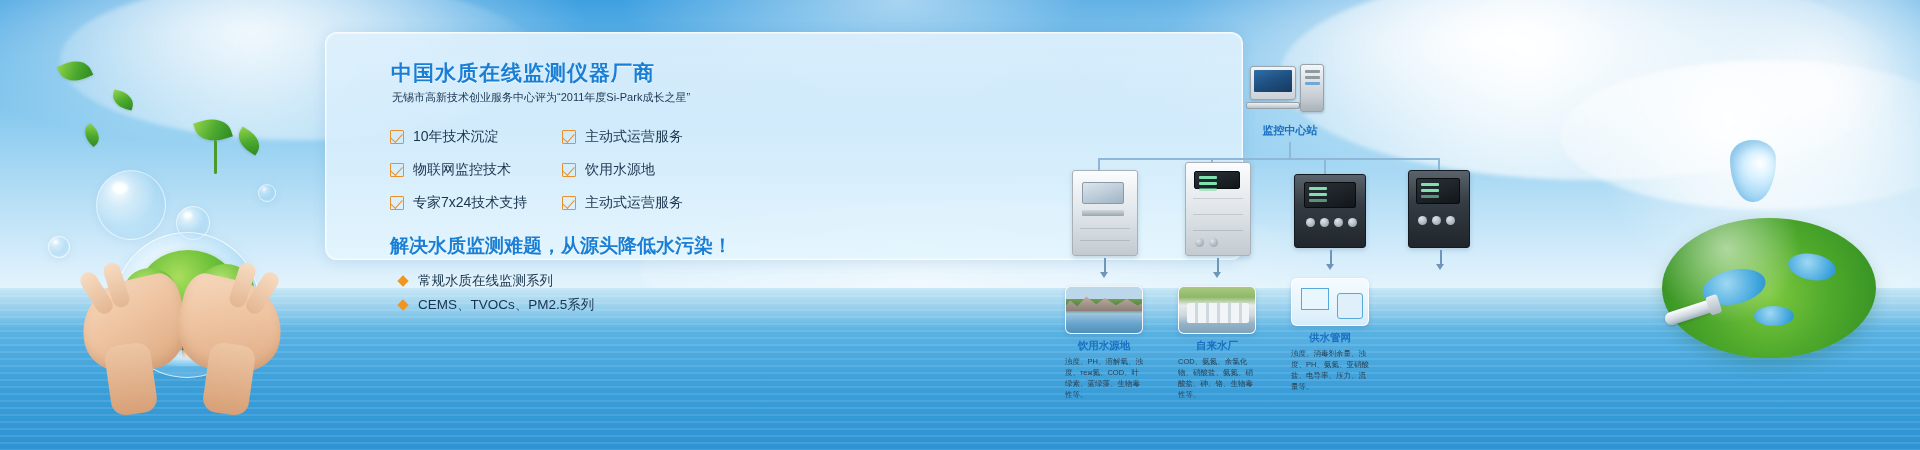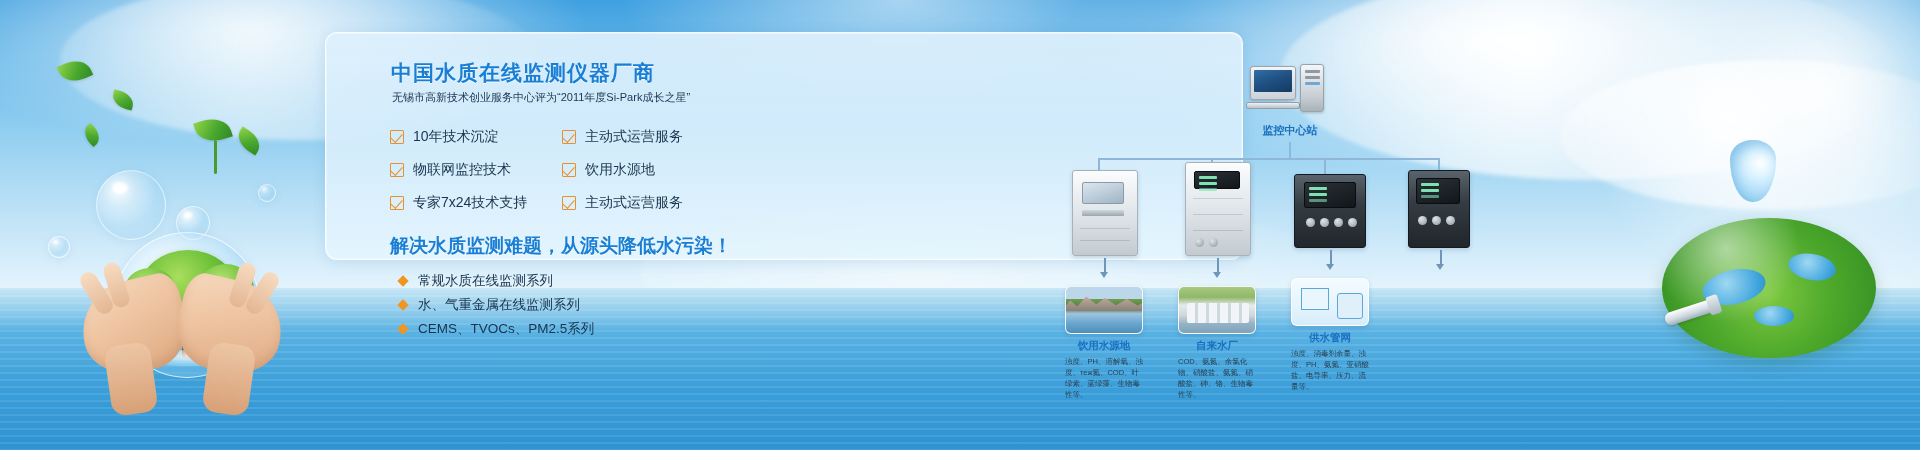--- a/index.html
+++ b/index.html
@@ -384,24 +384,20 @@
 
     <div class="headline2">解决水质监测难题，从源头降低水污染！</div>
 
     <div class="blist">
       <div class="bitem">
         <span class="diamond"></span>
         <span class="t">常规水质在线监测系列</span>
       </div>
       <div class="bitem">
         <span class="diamond"></span>
-        <span class="t">水、气重金属在线监测系列</span>
-      </div>
-      <div class="bitem">
-        <span class="diamond"></span>
         <span class="t">CEMS、TVOCs、PM2.5系列</span>
       </div>
     </div>
 
     <div class="diagram">
 
       <div class="center-station">
         <div class="monitor">
             <i></i>
           </div>

